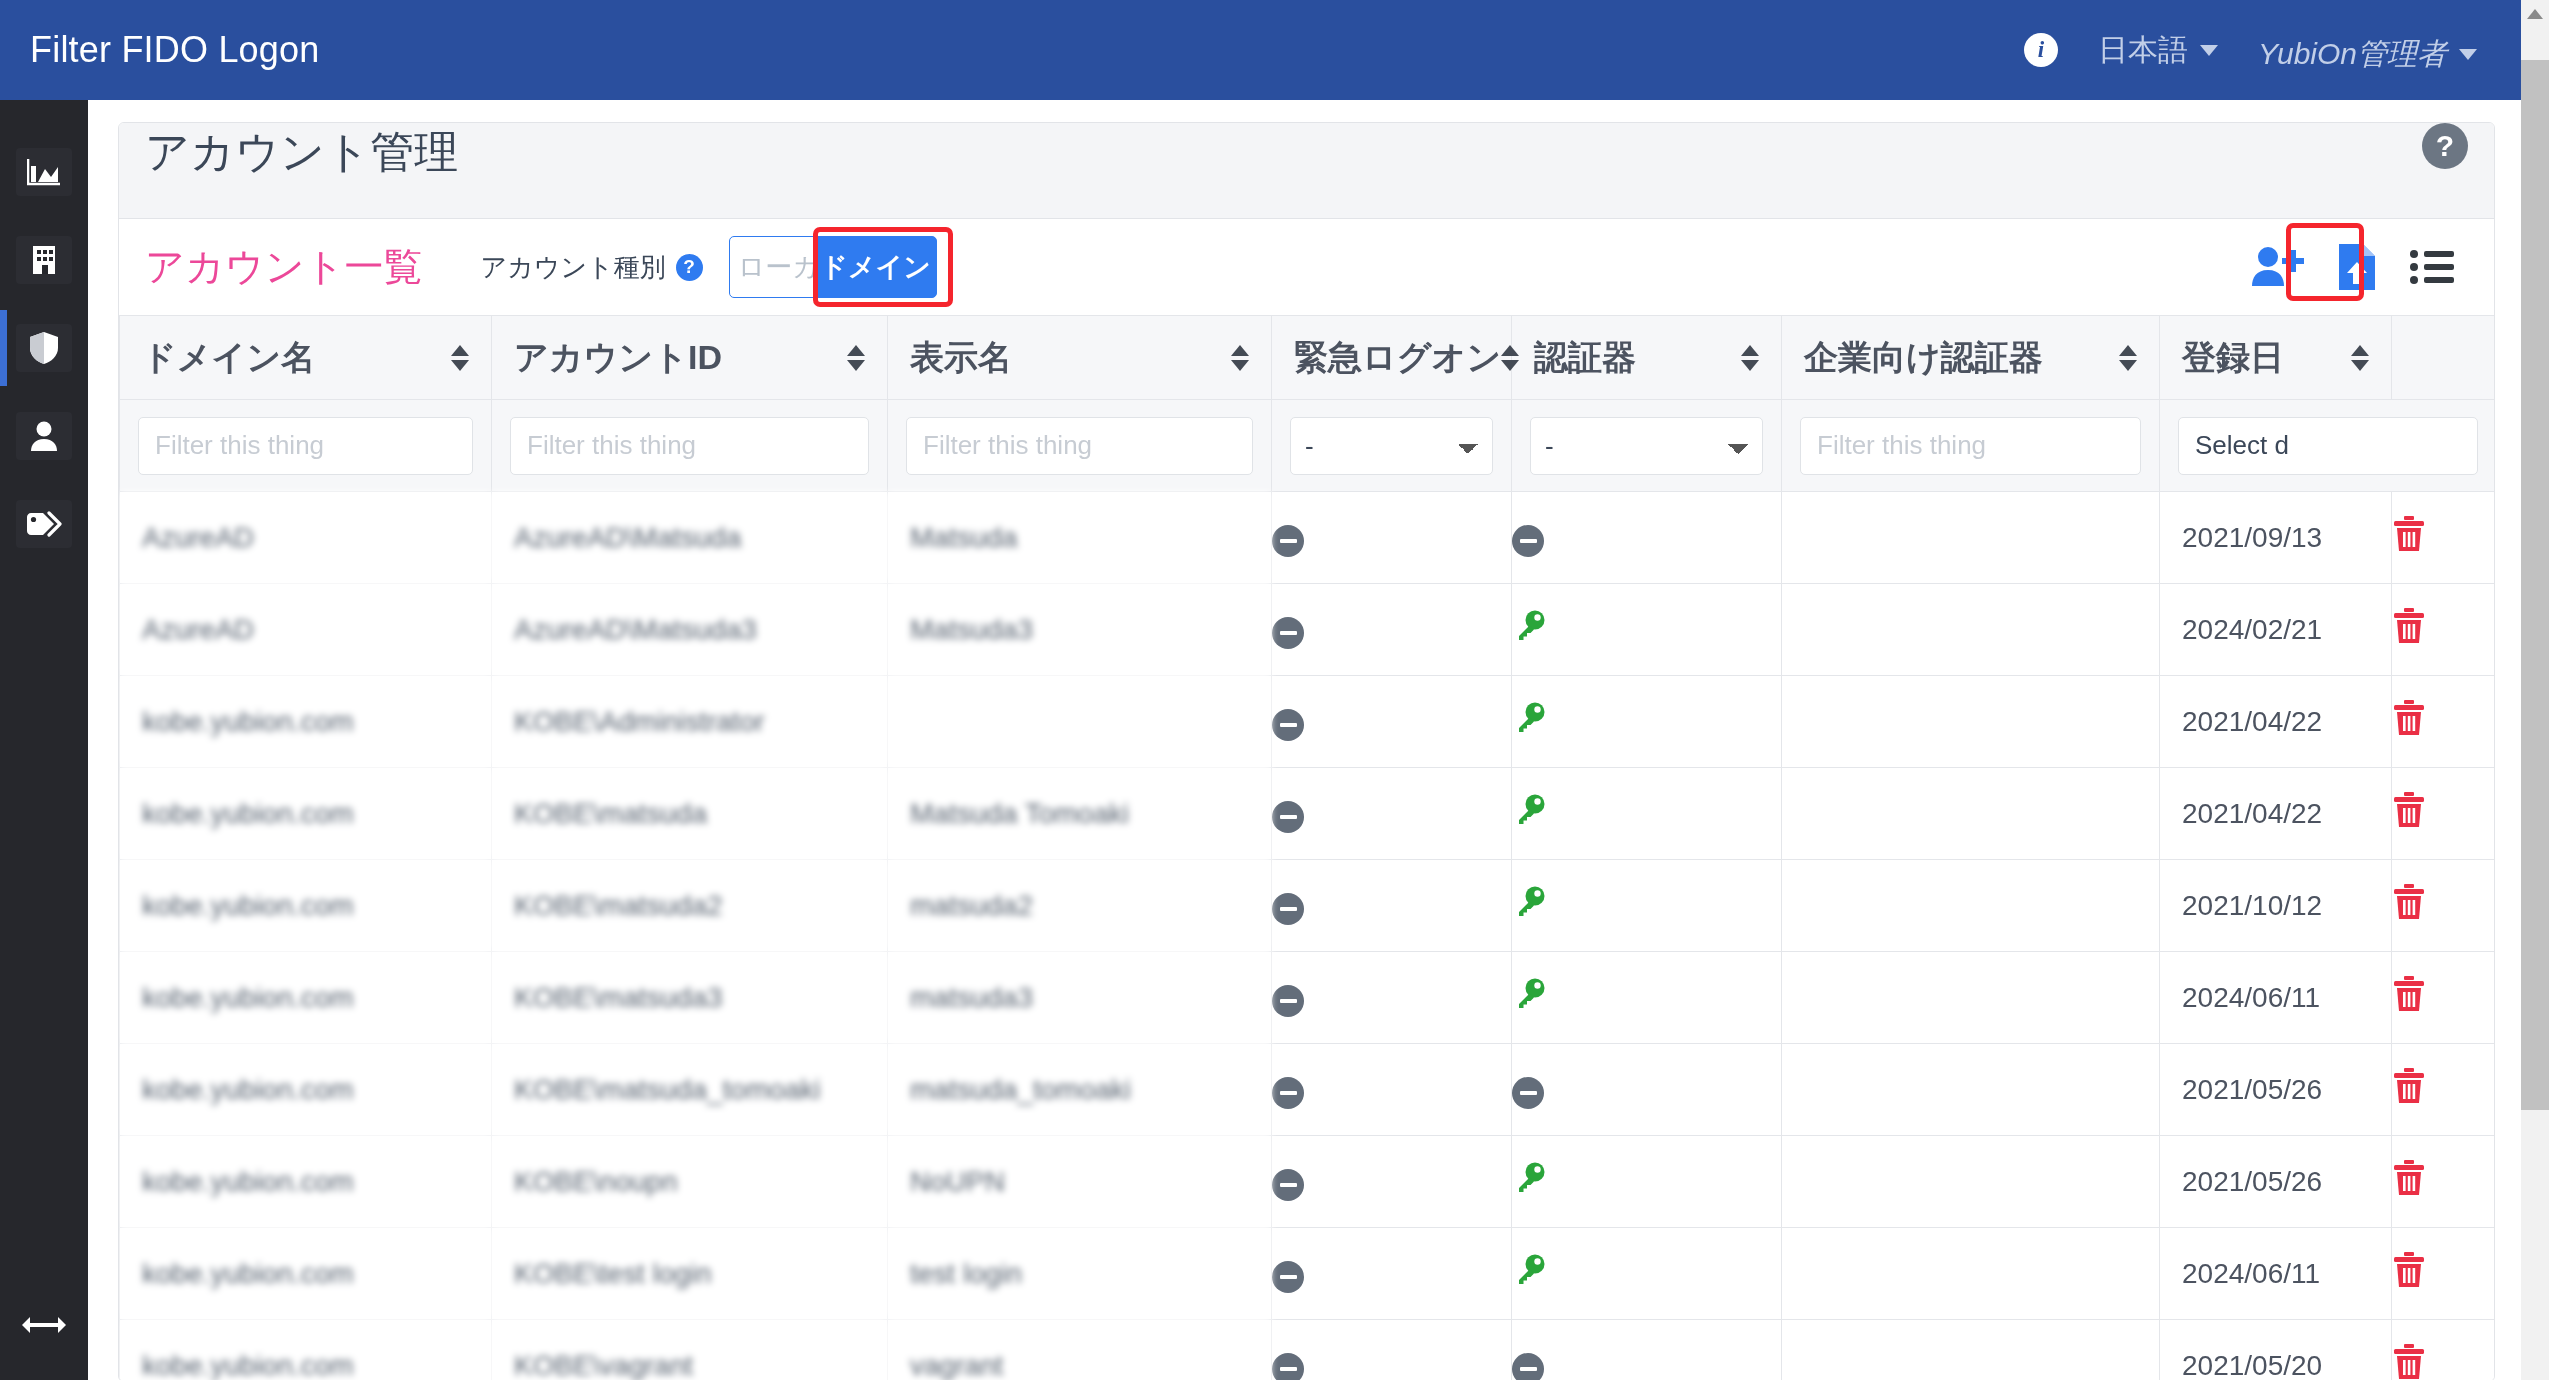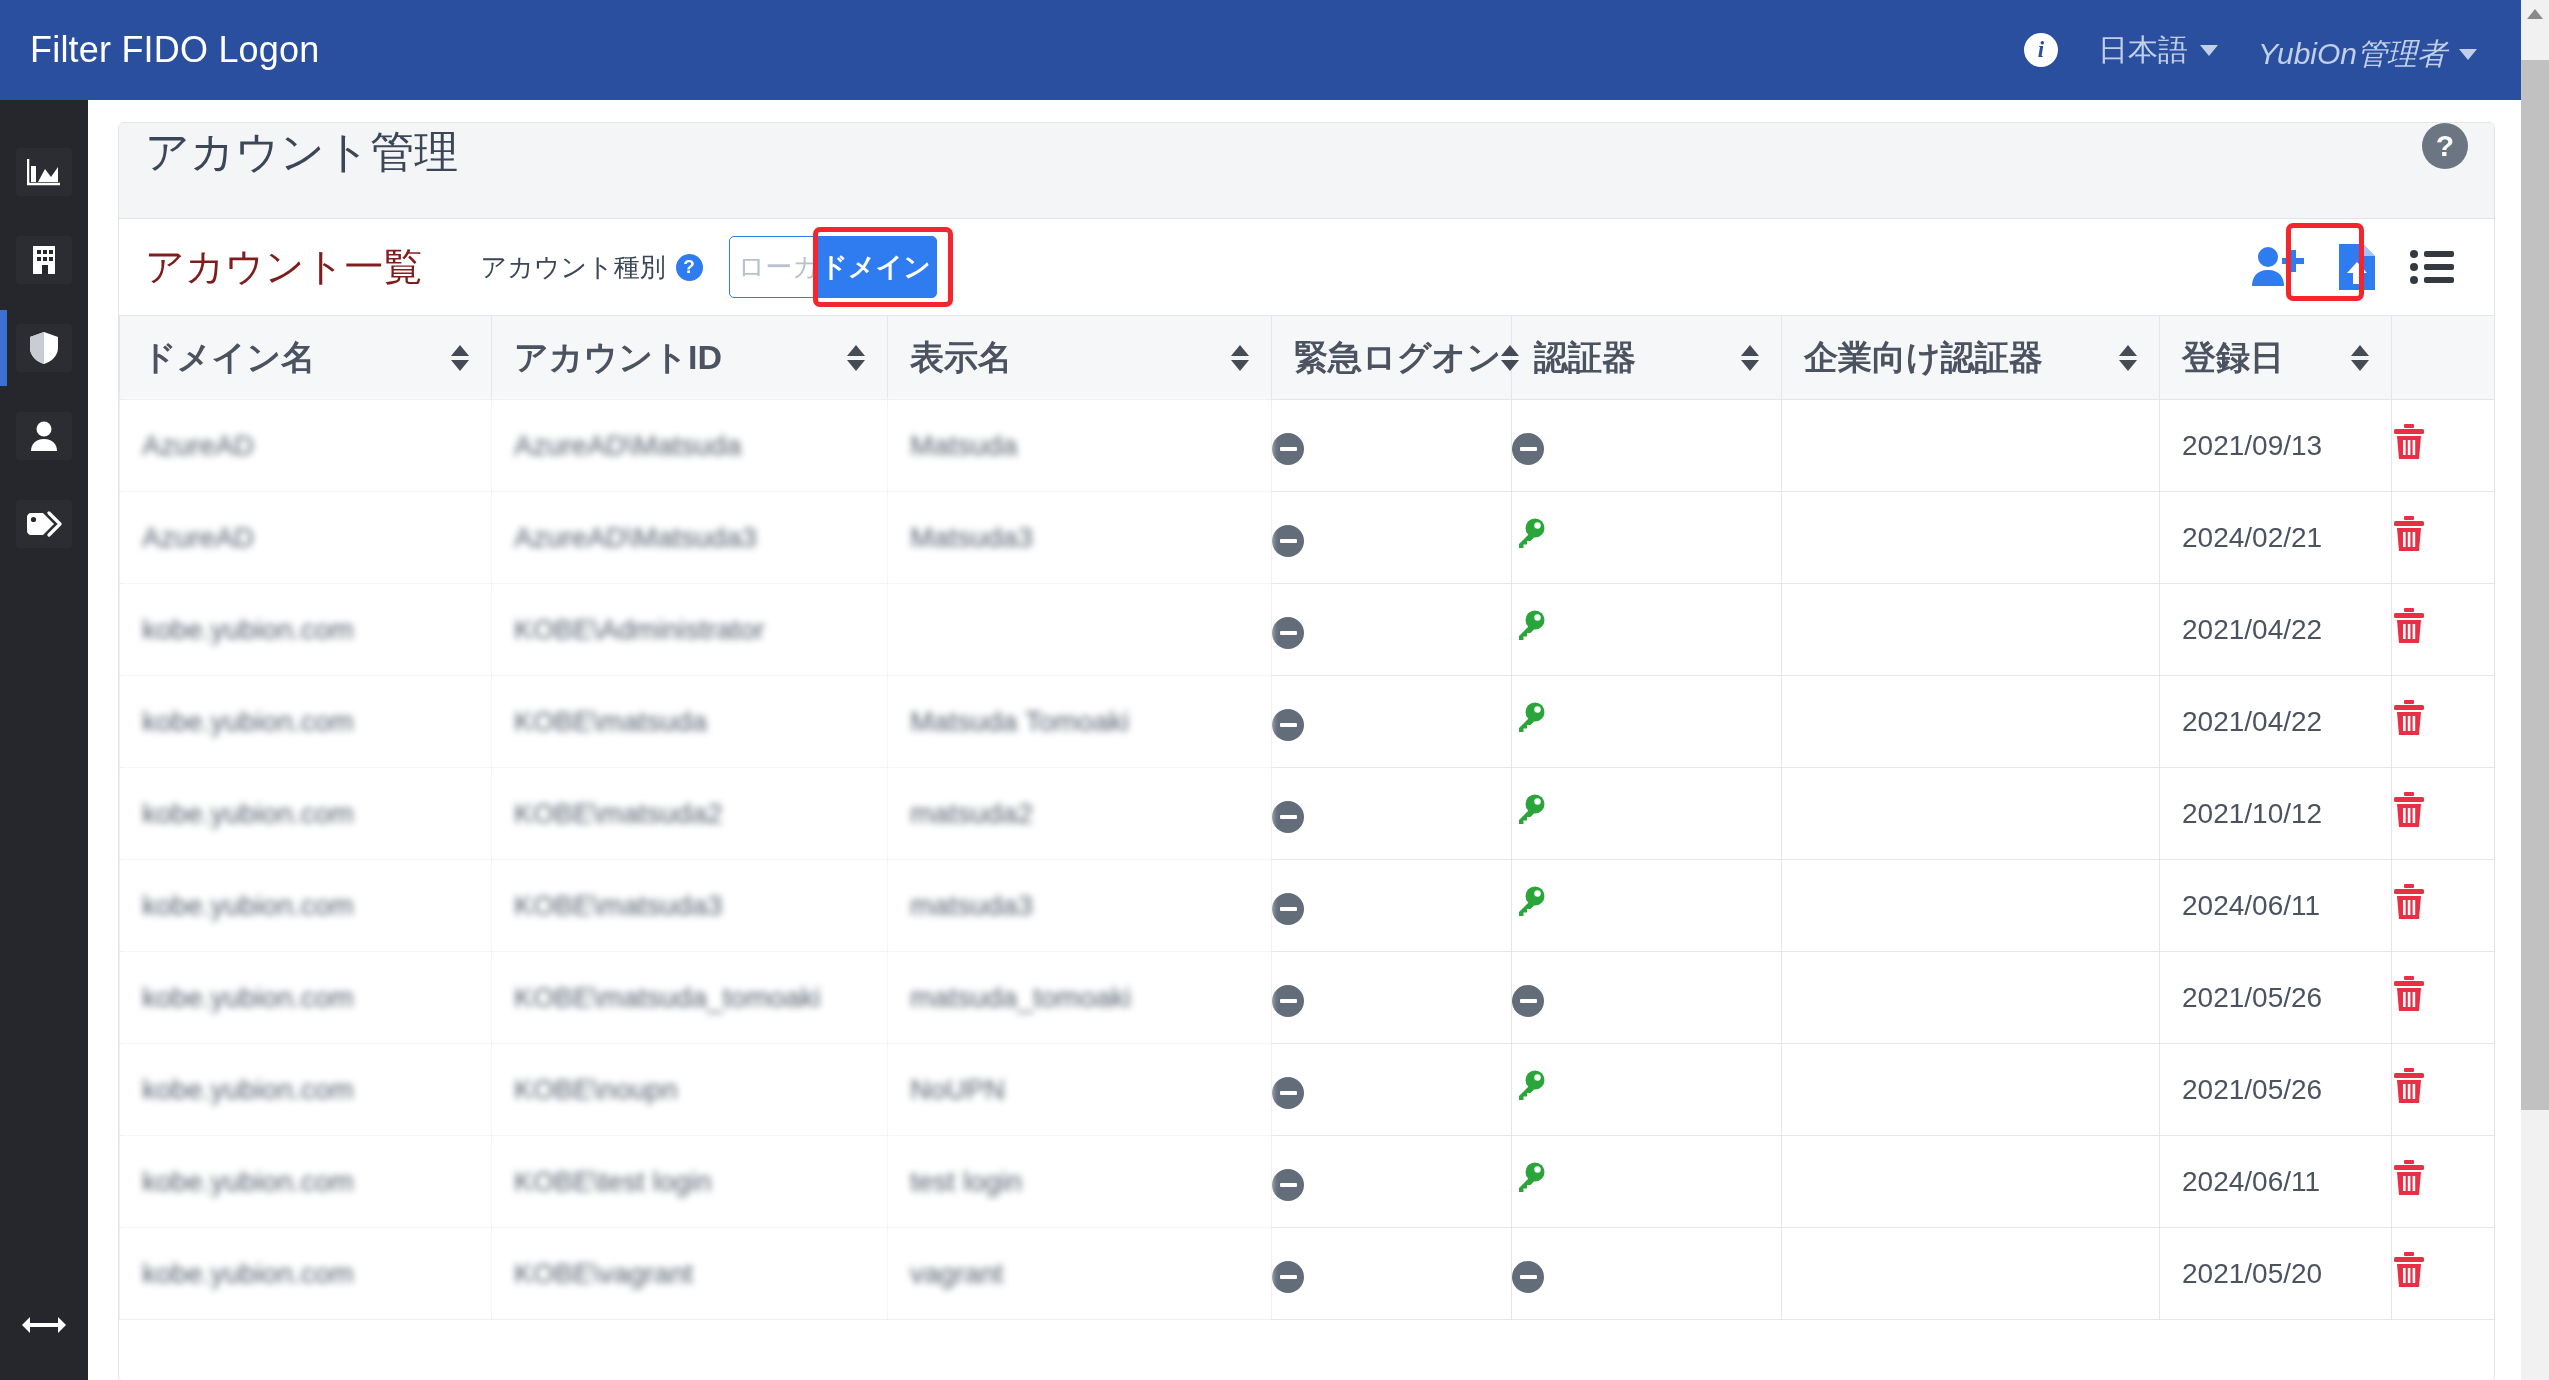--- a/index.html
+++ b/index.html
@@ -84,21 +84,21 @@
   .help-circle {
     margin-left: auto; width: 46px; height: 46px; border-radius: 50%;
     background: #6c7683; color: #ffffff; font-size: 30px; font-weight: bold;
     display: flex; align-items: center; justify-content: center;
   }
 
   .toolbar {
     height: 96px; display: flex; align-items: center;
     padding: 0 26px 0 26px; gap: 0;
   }
-  .list-title { font-size: 39px; color: #7f1d1d; }
+  .list-title { font-size: 39px; color: #ec4899; }
   .acct-type-label {
     margin-left: 58px; font-size: 26px; color: #3b4758;
     display: flex; align-items: center; gap: 10px;
   }
   .q-circle {
     width: 27px; height: 27px; border-radius: 50%; background: #2f7bf0;
     color: #fff; font-size: 19px; font-weight: bold;
     display: flex; align-items: center; justify-content: center;
   }
   .btn-group {
@@ -410,20 +410,31 @@
                 <div class="th-in">
                   <span>登録日</span>
                   <span class="sort">
                     <span class="tri-up"></span>
                     <span class="tri-dn"></span>
                   </span>
                 </div>
               </th>
             <th></th>
           </tr>
+          <tr class="filter-row">
+            <td><input class="f-input" placeholder="Filter this thing" style=""></td>
+            <td><input class="f-input" placeholder="Filter this thing" style=""></td>
+            <td><input class="f-input" placeholder="Filter this thing" style=""></td>
+            <td><select class="f-select"><option>-</option></select></td>
+            <td><select class="f-select"><option>-</option></select></td>
+            <td><input class="f-input" placeholder="Filter this thing" style=""></td>
+            <td colspan="2">
+                <div class="f-date">Select d</div>
+              </td>
+          </tr>
         </thead>
         <tbody id="tbody">
             <tr>
               <td class="blur">AzureAD</td>
               <td class="blur">AzureAD\Matsuda</td>
               <td class="blur">Matsuda</td>
               <td class="center"><span class="dot-minus">
                   <i></i>
                 </span></td>
               <td class="center"><span class="dot-minus">

